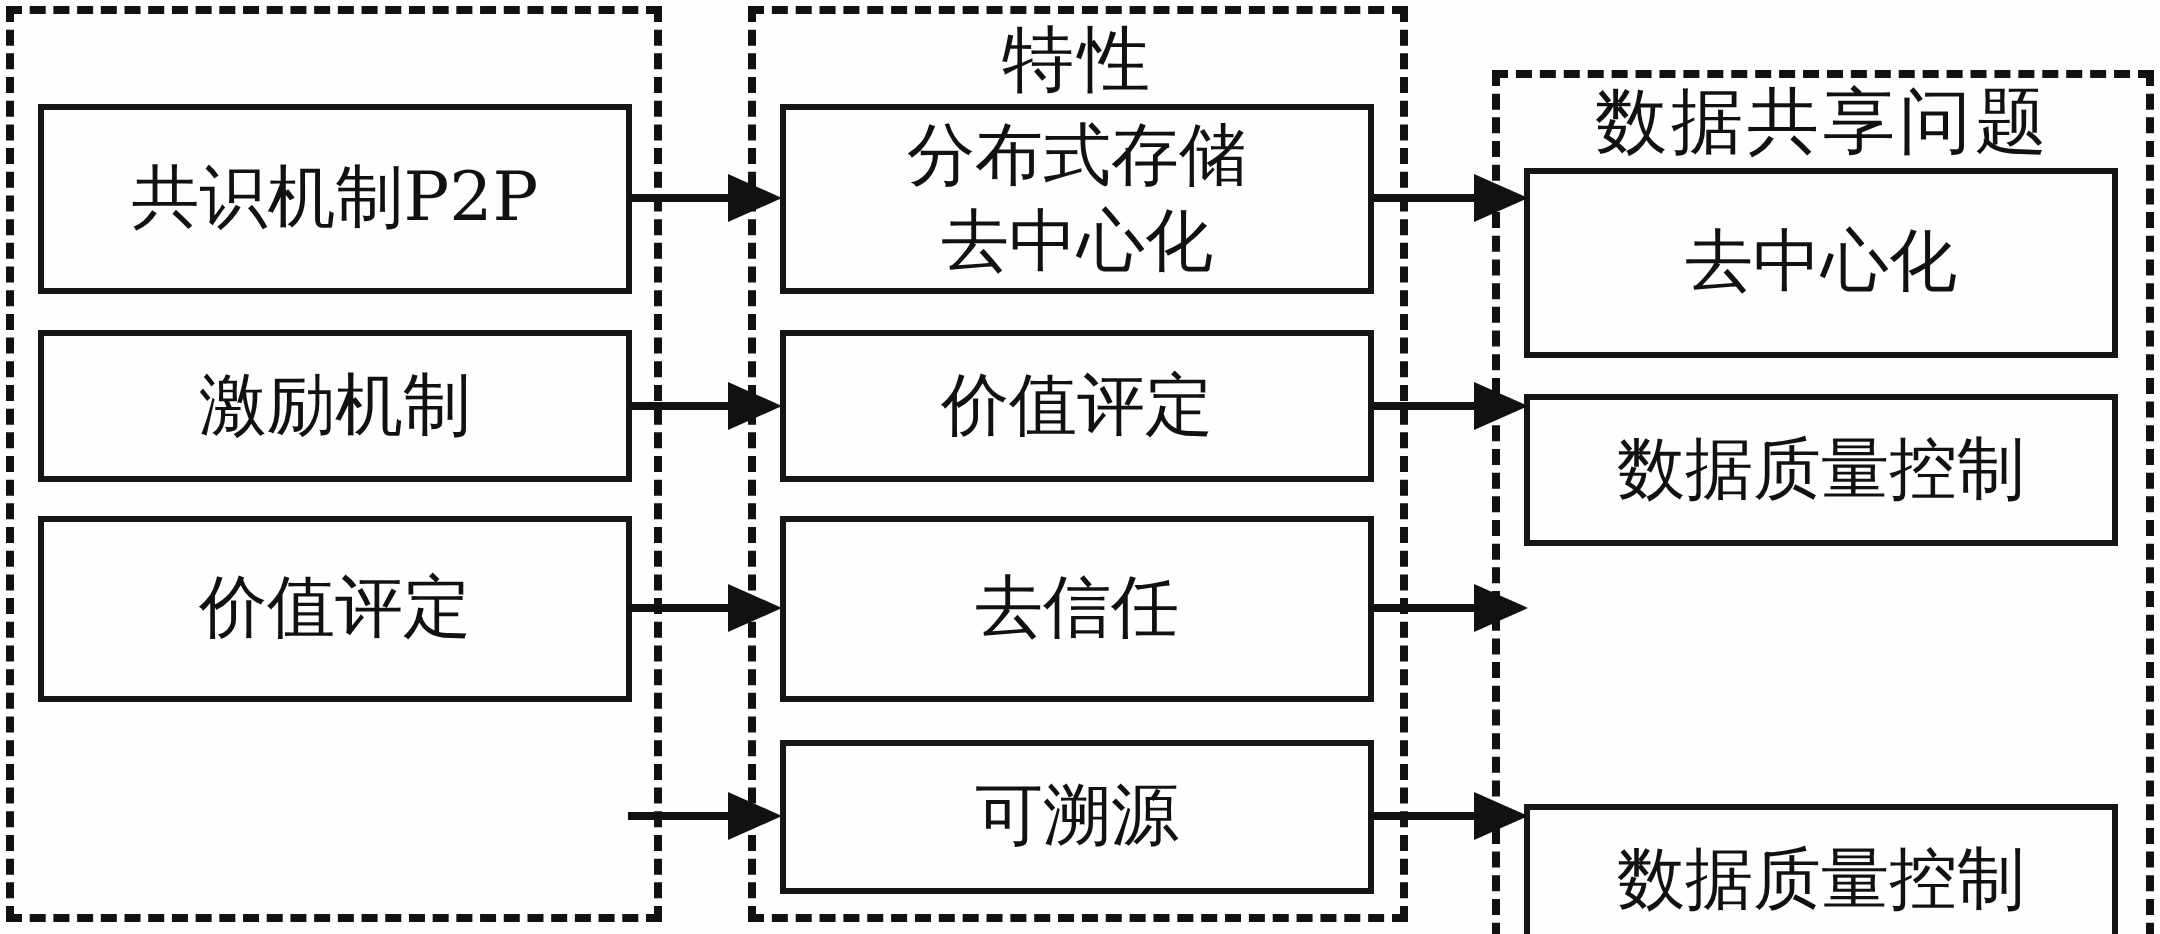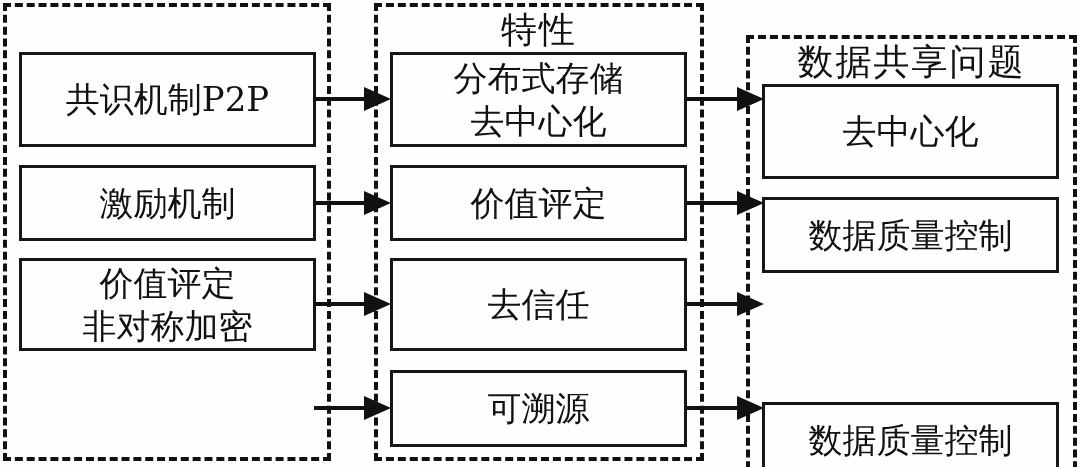--- a/index.html
+++ b/index.html
@@ -93,21 +93,20 @@
 
   <div class="col col-left">
     <div class="node r1">
       <span class="line">共识机制P2P</span>
     </div>
     <div class="node r2">
       <span class="line">激励机制</span>
     </div>
     <div class="node r3">
       <span class="line">价值评定</span>
-      <span class="line">非对称加密</span>
     </div>
   </div>
 
   <div class="col col-mid">
     <div class="col-header">特性</div>
     <div class="node r2">
       <span class="line">价值评定</span>
     </div>
     <div class="node r1">
       <span class="line">分布式存储</span>

